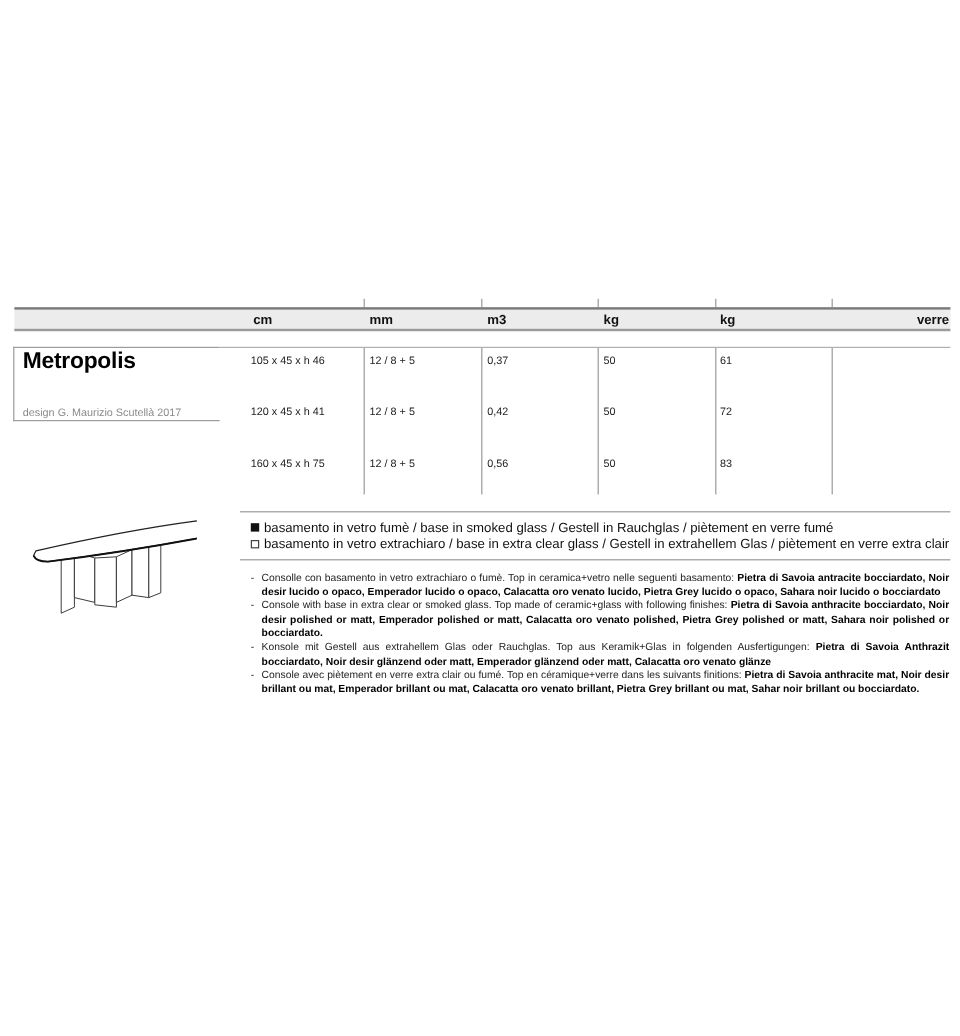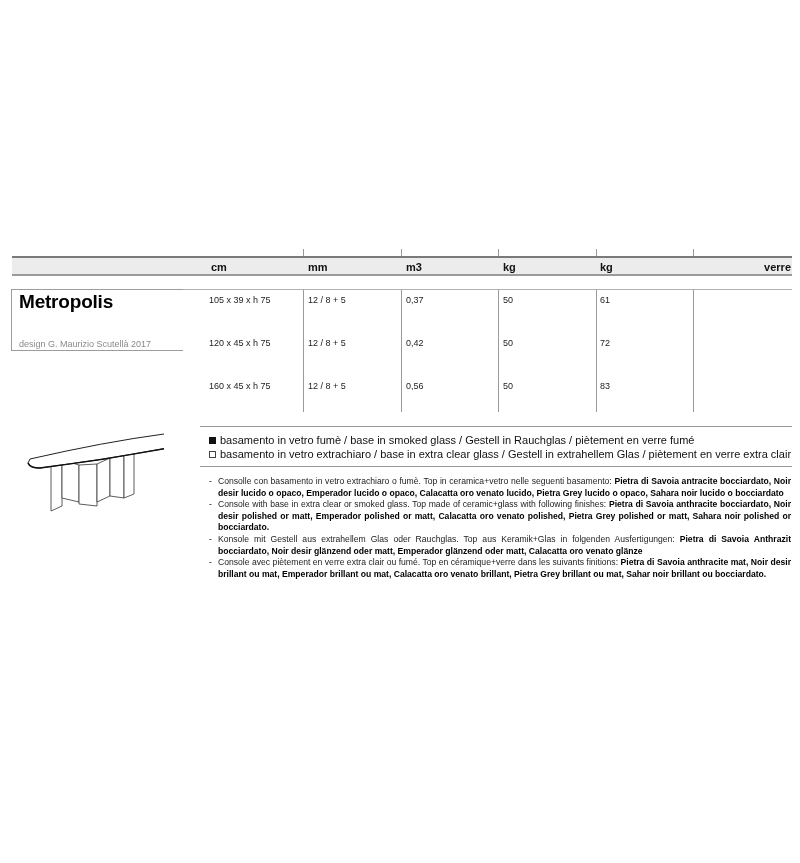--- a/index.html
+++ b/index.html
@@ -65,30 +65,30 @@
 
 <div class="top-rule"></div>
 
 <div class="vline" style="left:303px;"></div>
 <div class="vline" style="left:401px;"></div>
 <div class="vline" style="left:498px;"></div>
 <div class="vline" style="left:596px;"></div>
 <div class="vline" style="left:693px;"></div>
 
 <div>
-  <div class="cell" style="left:209px; top:295px;">105 x 39 x h 75</div>
+  <div class="cell" style="left:209px; top:295px;">105 x 45 x h 46</div>
   <div class="cell" style="left:308px; top:295px;">12 / 8 + 5</div>
   <div class="cell" style="left:406px; top:295px;">0,37</div>
   <div class="cell" style="left:503px; top:295px;">50</div>
   <div class="cell" style="left:600px; top:295px;">61</div>
   <div class="cell" style="left:700px; top:295px;"></div>
 </div>
 
 <div>
-  <div class="cell" style="left:209px; top:338px;">120 x 45 x h 75</div>
+  <div class="cell" style="left:209px; top:338px;">120 x 45 x h 41</div>
   <div class="cell" style="left:308px; top:338px;">12 / 8 + 5</div>
   <div class="cell" style="left:406px; top:338px;">0,42</div>
   <div class="cell" style="left:503px; top:338px;">50</div>
   <div class="cell" style="left:600px; top:338px;">72</div>
   <div class="cell" style="left:700px; top:338px;"></div>
 </div>
 
 <div>
   <div class="cell" style="left:209px; top:381px;">160 x 45 x h 75</div>
   <div class="cell" style="left:308px; top:381px;">12 / 8 + 5</div>

